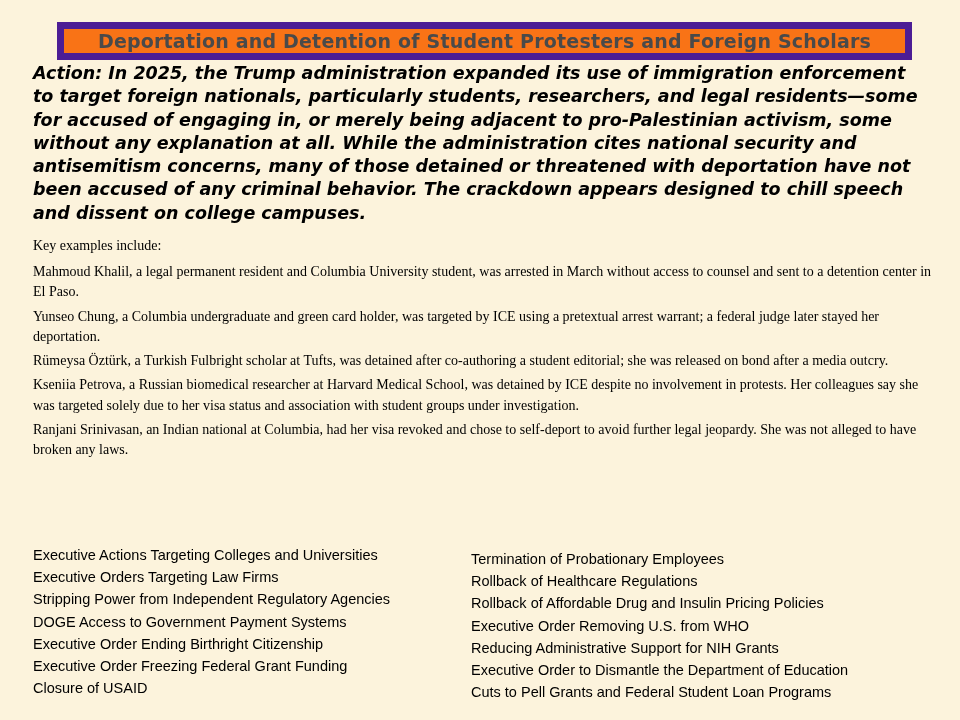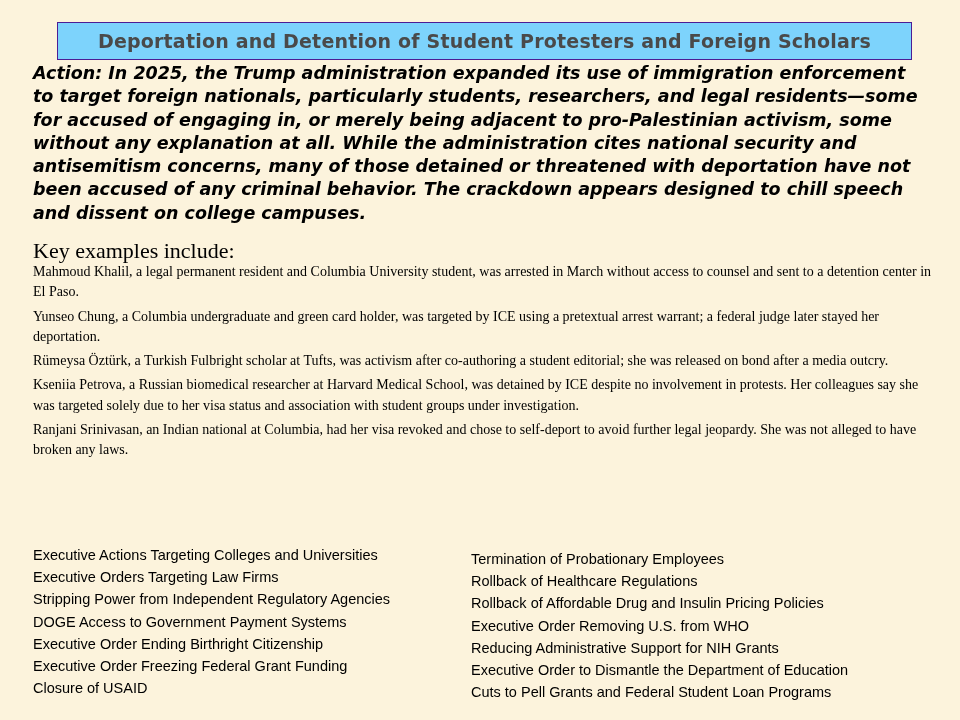--- a/index.html
+++ b/index.html
@@ -19,26 +19,26 @@
     width: 960px;
     height: 720px;
     box-sizing: border-box;
   }
   .title-box {
     position: absolute;
     left: 57px;
     top: 22px;
     width: 855px;
     height: 38px;
-    border: 1px solid #4c1d95;
+    border: 7px solid #4c1d95;
     box-sizing: border-box;
     display: flex;
     align-items: center;
     justify-content: center;
-    background: #7dd3fc;
+    background: #f97316;
   }
   .title-text {
     font-family: "DejaVu Sans", sans-serif;
     font-weight: bold;
     font-size: 19px;
     color: #4A4A4A;
     letter-spacing: 0.2px;
     white-space: nowrap;
   }
   .action-block {
@@ -52,21 +52,21 @@
     line-height: 1.33;
     color: #000000;
     text-align: left;
     font-style: italic;
   }
   .key-label {
     position: absolute;
     left: 33px;
     top: 238px;
     font-family: "Liberation Serif", serif;
-    font-size: 22px;
+    font-size: 14px;
     color: #000000;
   }
   .examples {
     position: absolute;
     left: 33px;
     top: 262px;
     width: 900px;
   }
   .example {
     font-family: "Liberation Serif", serif;
@@ -111,21 +111,21 @@
     <span class="title-text">Deportation and Detention of Student Protesters and Foreign Scholars</span>
   </div>
 
   <div class="action-block">Action: In 2025, the Trump administration expanded its use of immigration enforcement to target foreign nationals, particularly students, researchers, and legal residents—some for accused of engaging in, or merely being adjacent to pro-Palestinian activism, some without any explanation at all. While the administration cites national security and antisemitism concerns, many of those detained or threatened with deportation have not been accused of any criminal behavior. The crackdown appears designed to chill speech and dissent on college campuses.</div>
 
   <div class="key-label">Key examples include:</div>
 
   <div class="examples">
     <div class="example">Mahmoud Khalil, a legal permanent resident and Columbia University student, was arrested in March without access to counsel and sent to a detention center in El Paso.</div>
     <div class="example">Yunseo Chung, a Columbia undergraduate and green card holder, was targeted by ICE using a pretextual arrest warrant; a federal judge later stayed her deportation.</div>
-    <div class="example">Rümeysa Öztürk, a Turkish Fulbright scholar at Tufts, was activism after co-authoring a student editorial; she was released on bond after a media outcry.</div>
+    <div class="example">Rümeysa Öztürk, a Turkish Fulbright scholar at Tufts, was detained after co-authoring a student editorial; she was released on bond after a media outcry.</div>
     <div class="example">Kseniia Petrova, a Russian biomedical researcher at Harvard Medical School, was detained by ICE despite no involvement in protests. Her colleagues say she was targeted solely due to her visa status and association with student groups under investigation.</div>
     <div class="example">Ranjani Srinivasan, an Indian national at Columbia, had her visa revoked and chose to self-deport to avoid further legal jeopardy. She was not alleged to have broken any laws.</div>
   </div>
 
   <div class="columns">
     <div class="col col-left">
       <div class="col-item">Executive Actions Targeting Colleges and Universities</div>
       <div class="col-item">Executive Orders Targeting Law Firms</div>
       <div class="col-item">Stripping Power from Independent Regulatory Agencies</div>
       <div class="col-item">DOGE Access to Government Payment Systems</div>

